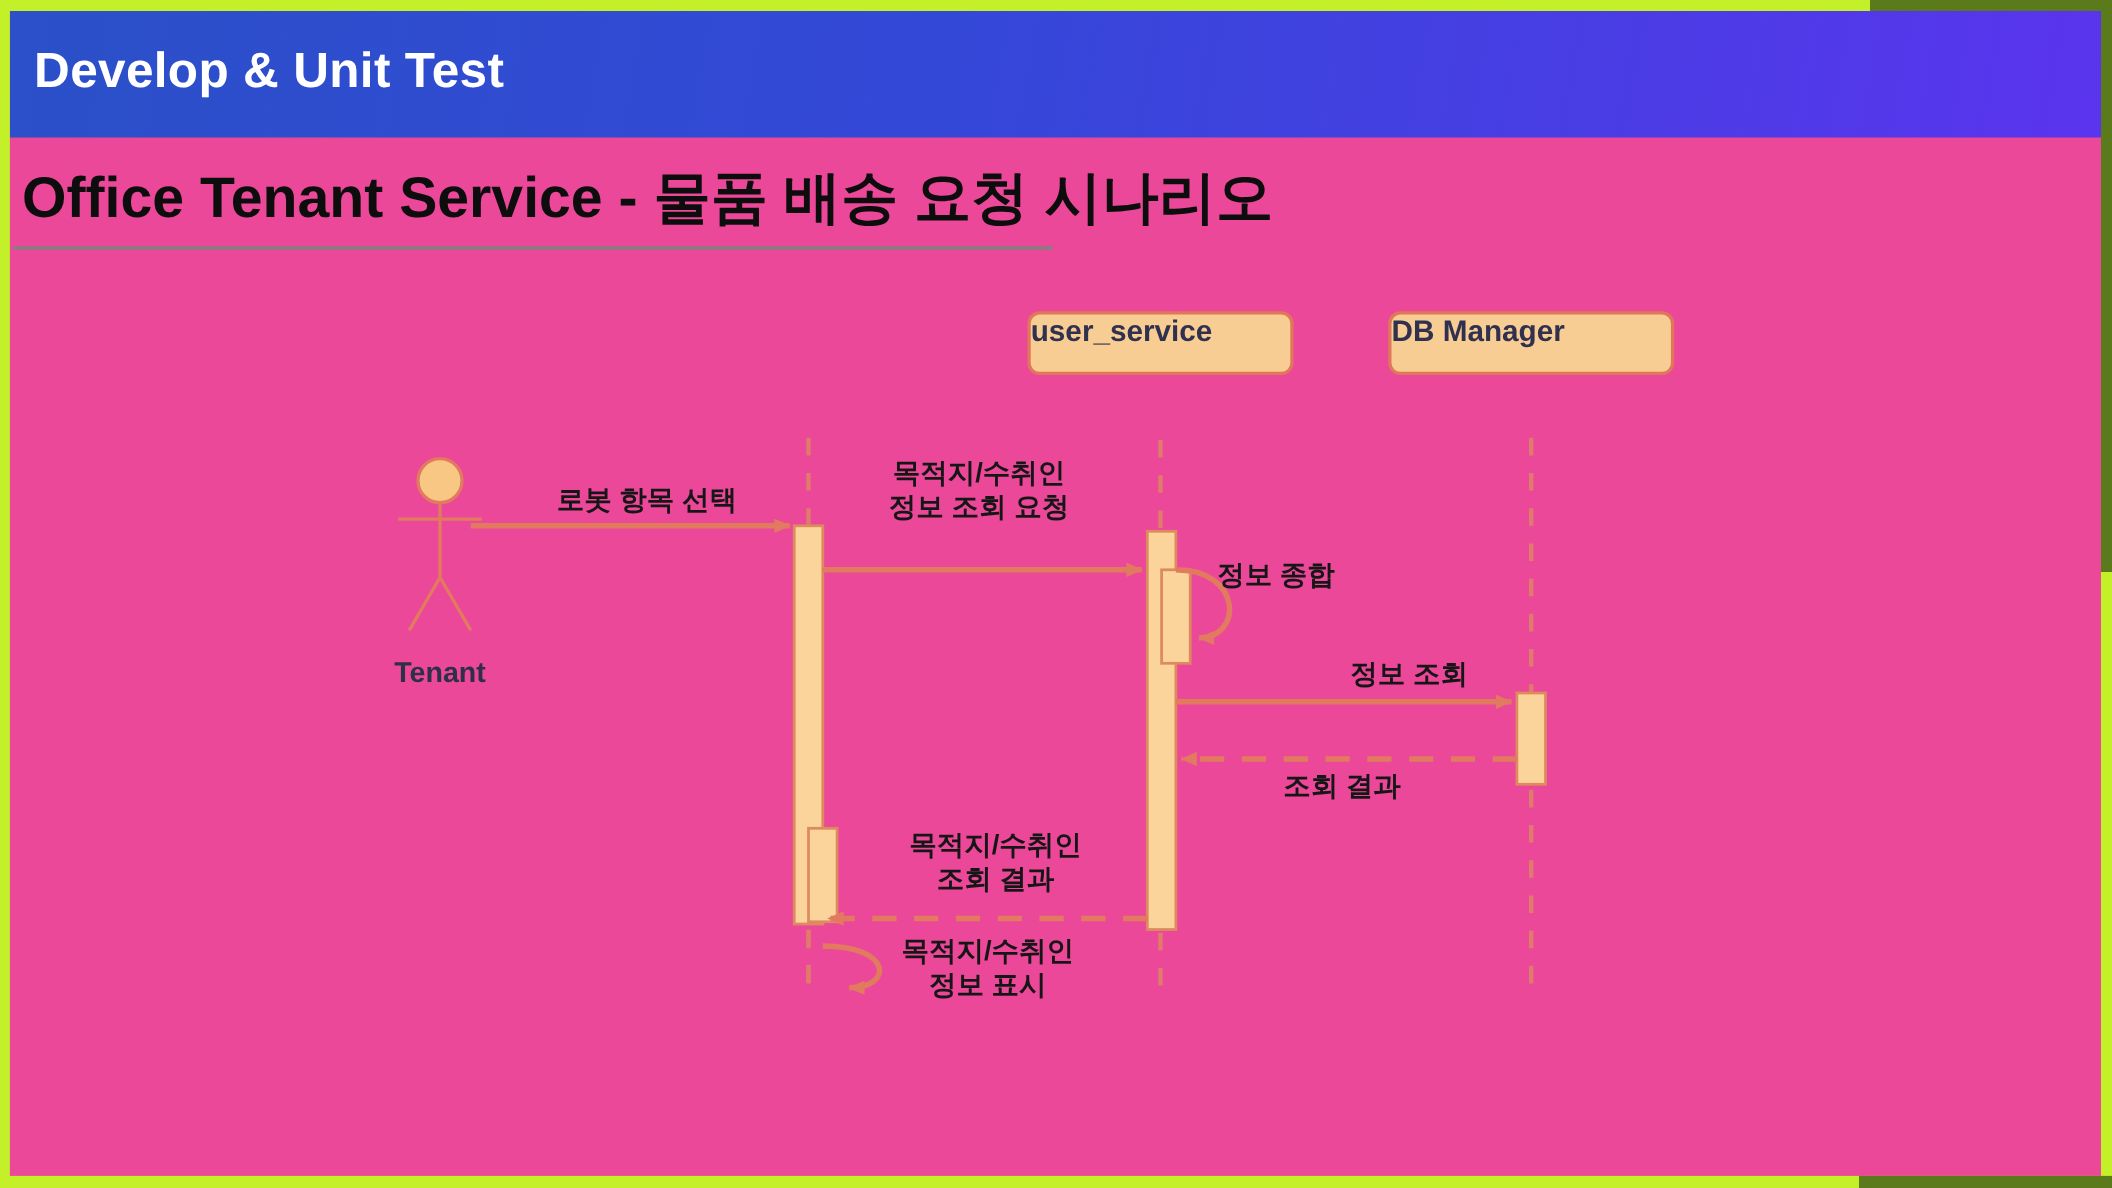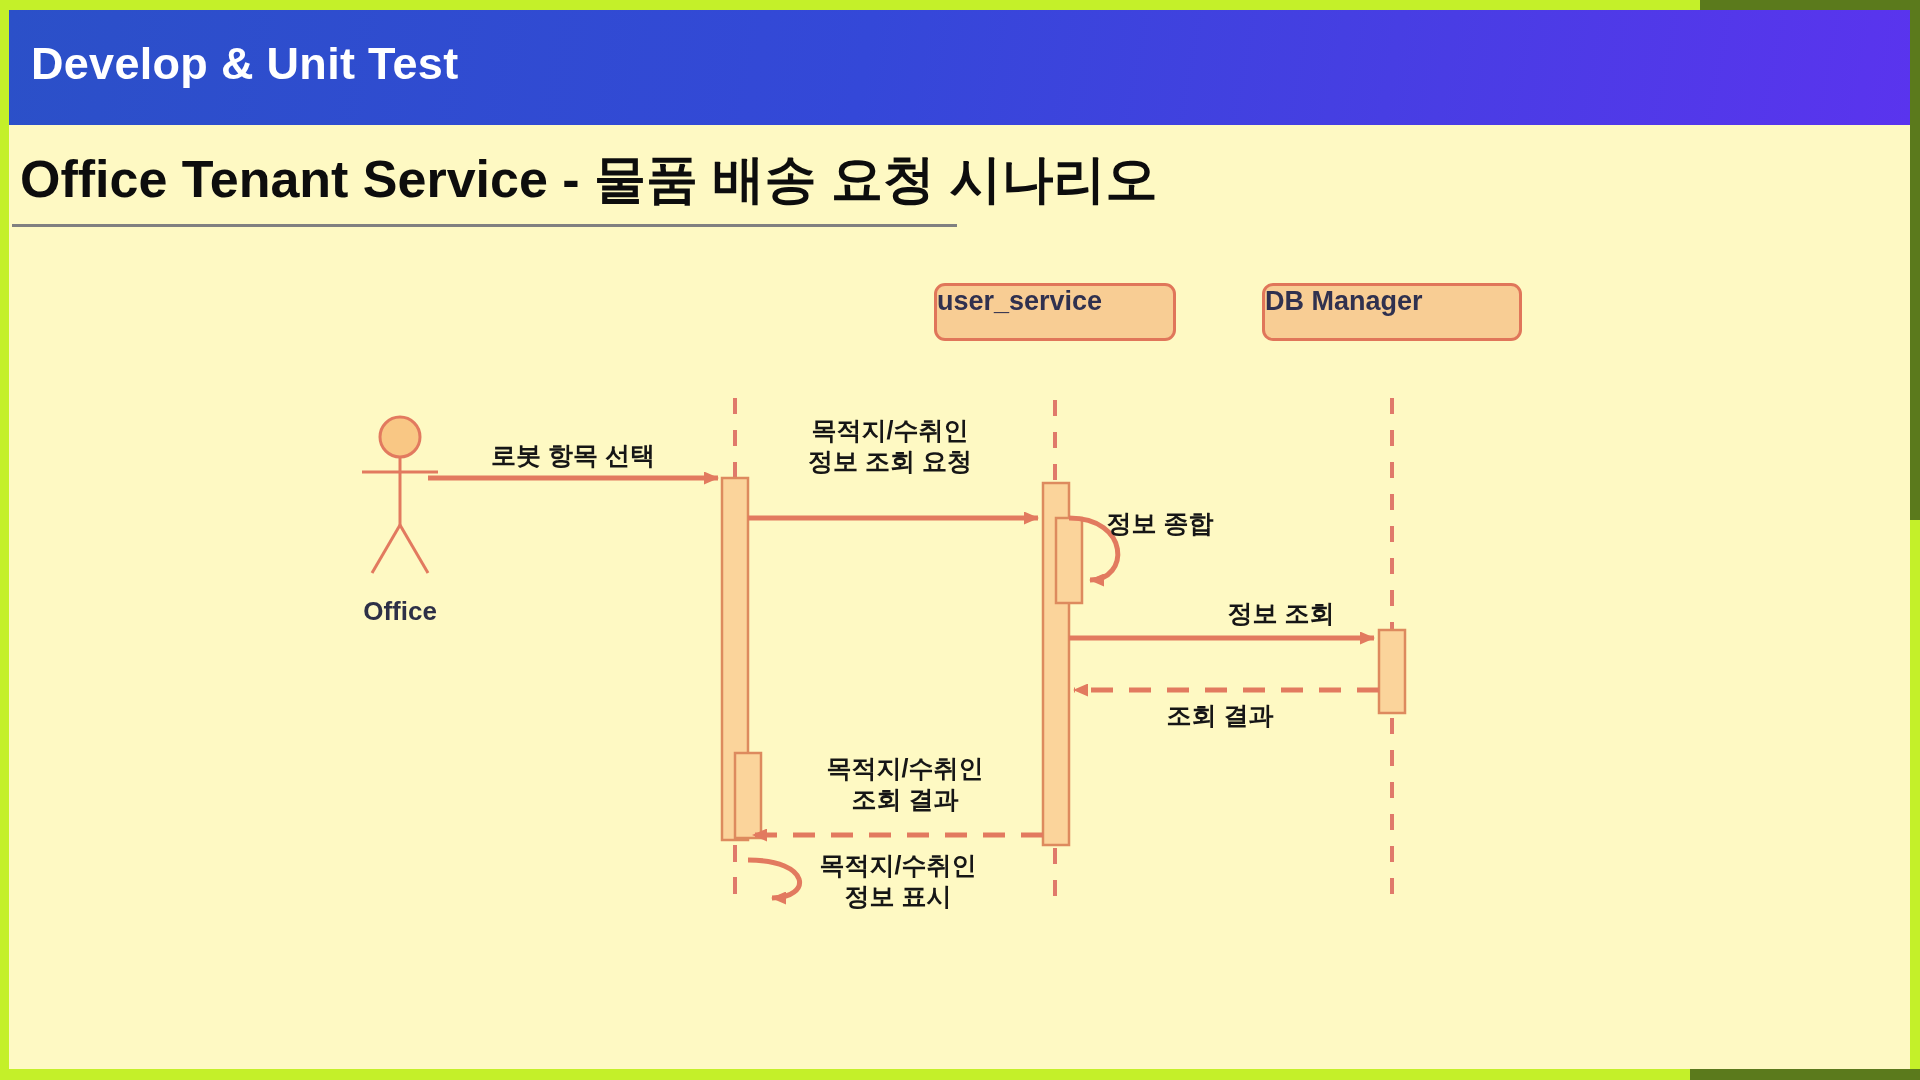--- a/index.html
+++ b/index.html
@@ -5,21 +5,21 @@
   html, body {
     margin: 0;
     padding: 0;
     background: #ffffff;
     font-family: "Liberation Sans", sans-serif;
   }
   #slide {
     position: relative;
     width: 1920px;
     height: 1080px;
-    background: #fef9c3;
+    background: #ec4899;
     overflow: hidden;
     box-sizing: border-box;
   }
   
   .edge-left {
     position: absolute;
     left: 0; top: 0;
     width: 9px; height: 1080px;
     background: #c4f029;
     z-index: 6;
@@ -224,23 +224,23 @@
 
 
     <div class="pbox" style="left:1392px; top:33px; width:260px; height:58px;">
       <span class="participant-label" style="left:50%; top:50%;">DB Manager</span>
     </div>
 
     <div class="pbox" style="left:1055px; top:33px; width:242px; height:58px;">
       <span class="participant-label" style="left:50%; top:50%;">user_service</span>
     </div>
 
-    <div class="label actor-label" style="left:400px; top:345px;">Office</div>
-
-    <div class="label msg-label" style="left:573px; top:190px;">로봇 항목 선택</div>
+    <div class="label actor-label" style="left:400px; top:345px;">Tenant</div>
+
+    <div class="label msg-label" style="left:588px; top:190px;">로봇 항목 선택</div>
 
     <div class="label msg-label" style="left:890px; top:165px;">목적지/수취인<br>정보 조회 요청</div>
 
     <div class="label msg-label" style="left:1160px; top:258px;">정보 종합</div>
 
     <div class="label msg-label" style="left:1281px; top:348px;">정보 조회</div>
 
     <div class="label msg-label" style="left:1220px; top:450px;">조회 결과</div>
 
     <div class="label msg-label" style="left:905px; top:503px;">목적지/수취인<br>조회 결과</div>

